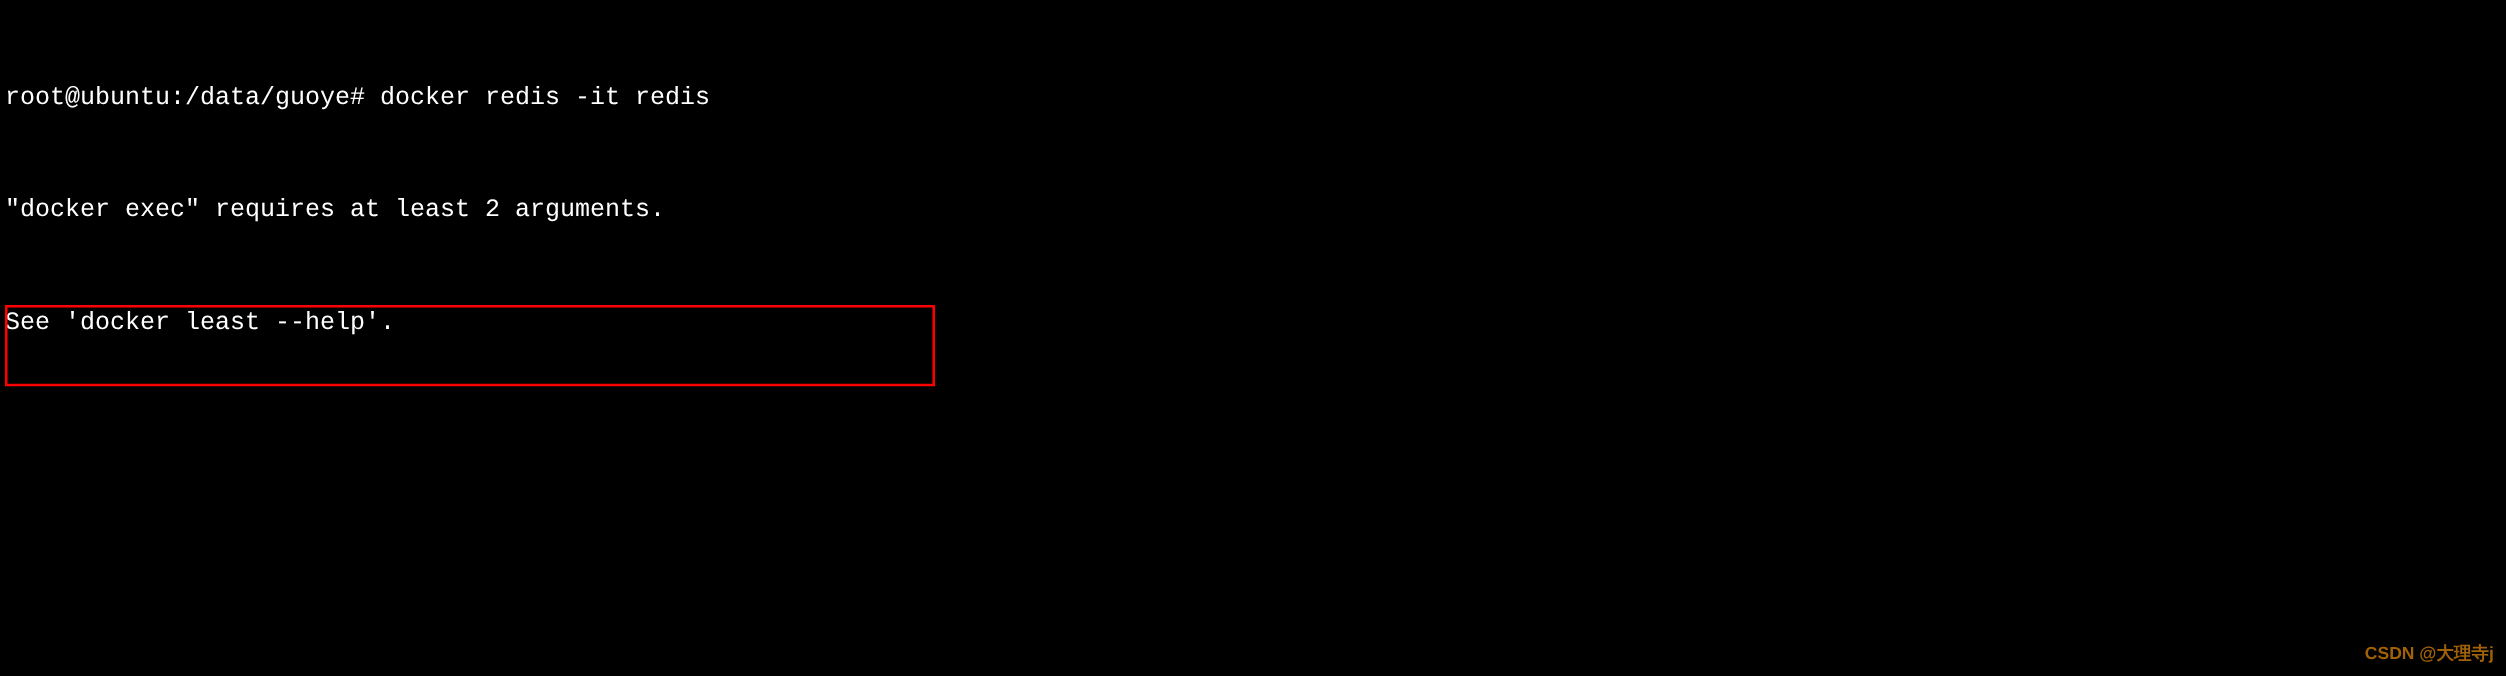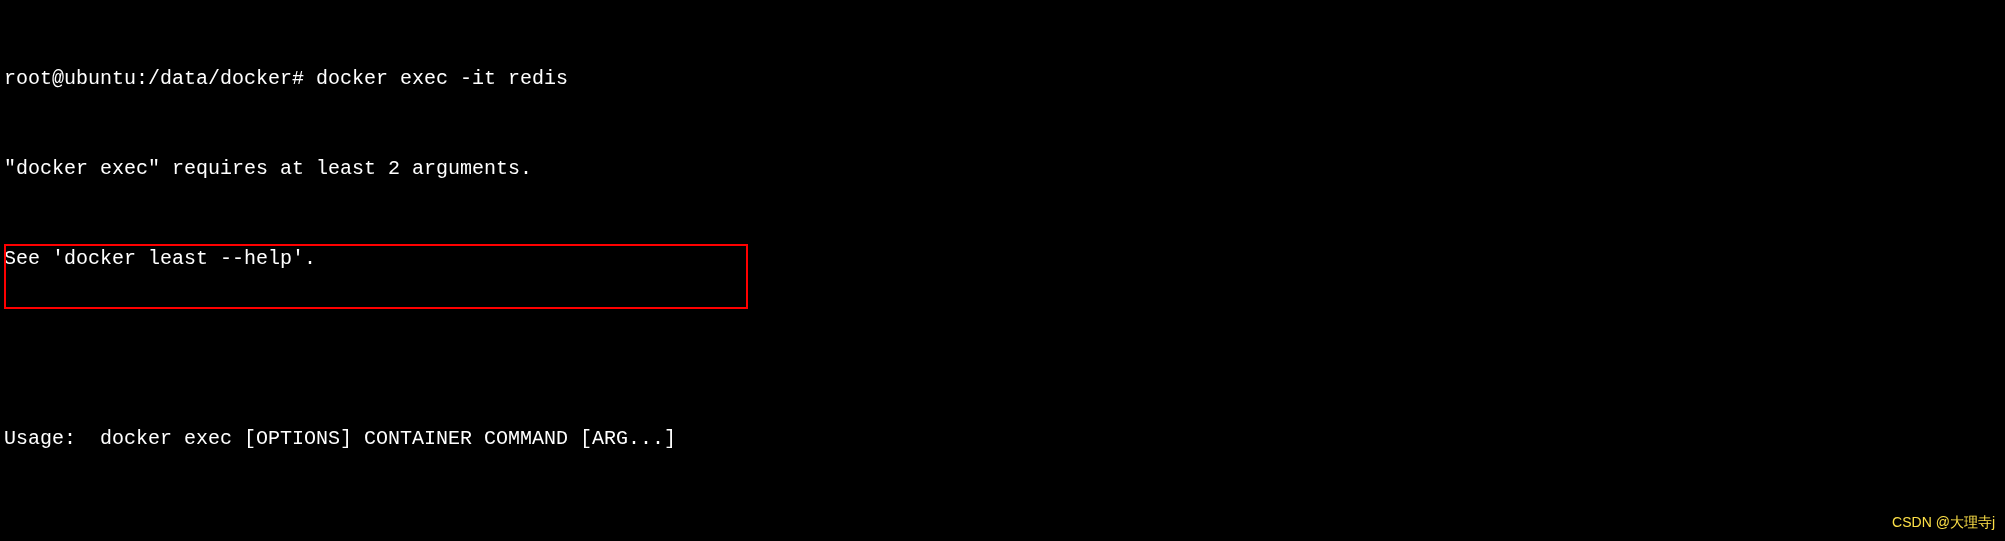--- a/index.html
+++ b/index.html
@@ -33,34 +33,34 @@
       left: 0px;
       top: 240px;
       width: 744px;
       height: 65px;
       pointer-events: none;
     }
     .watermark {
       position: absolute;
       right: 10px;
       bottom: 8px;
-      color: #fde047;
+      color: #a16207;
       font-size: 14px;
       font-family: sans-serif;
+      font-weight: bold;
     }
   </style>
 </head>
 <body>
 
 <div class="terminal">
-  <span class="line">root@ubuntu:/data/docker# docker exec -it redis</span>
+  <span class="line">root@ubuntu:/data/guoye# docker redis -it redis</span>
   <span class="line">"docker exec" requires at least 2 arguments.</span>
   <span class="line">See 'docker least --help'.</span>
   <span class="line"></span>
-  <span class="line">Usage:  docker exec [OPTIONS] CONTAINER COMMAND [ARG...]</span>
   <span class="line"></span>
   
   
   
   
   
   
   
   
   

